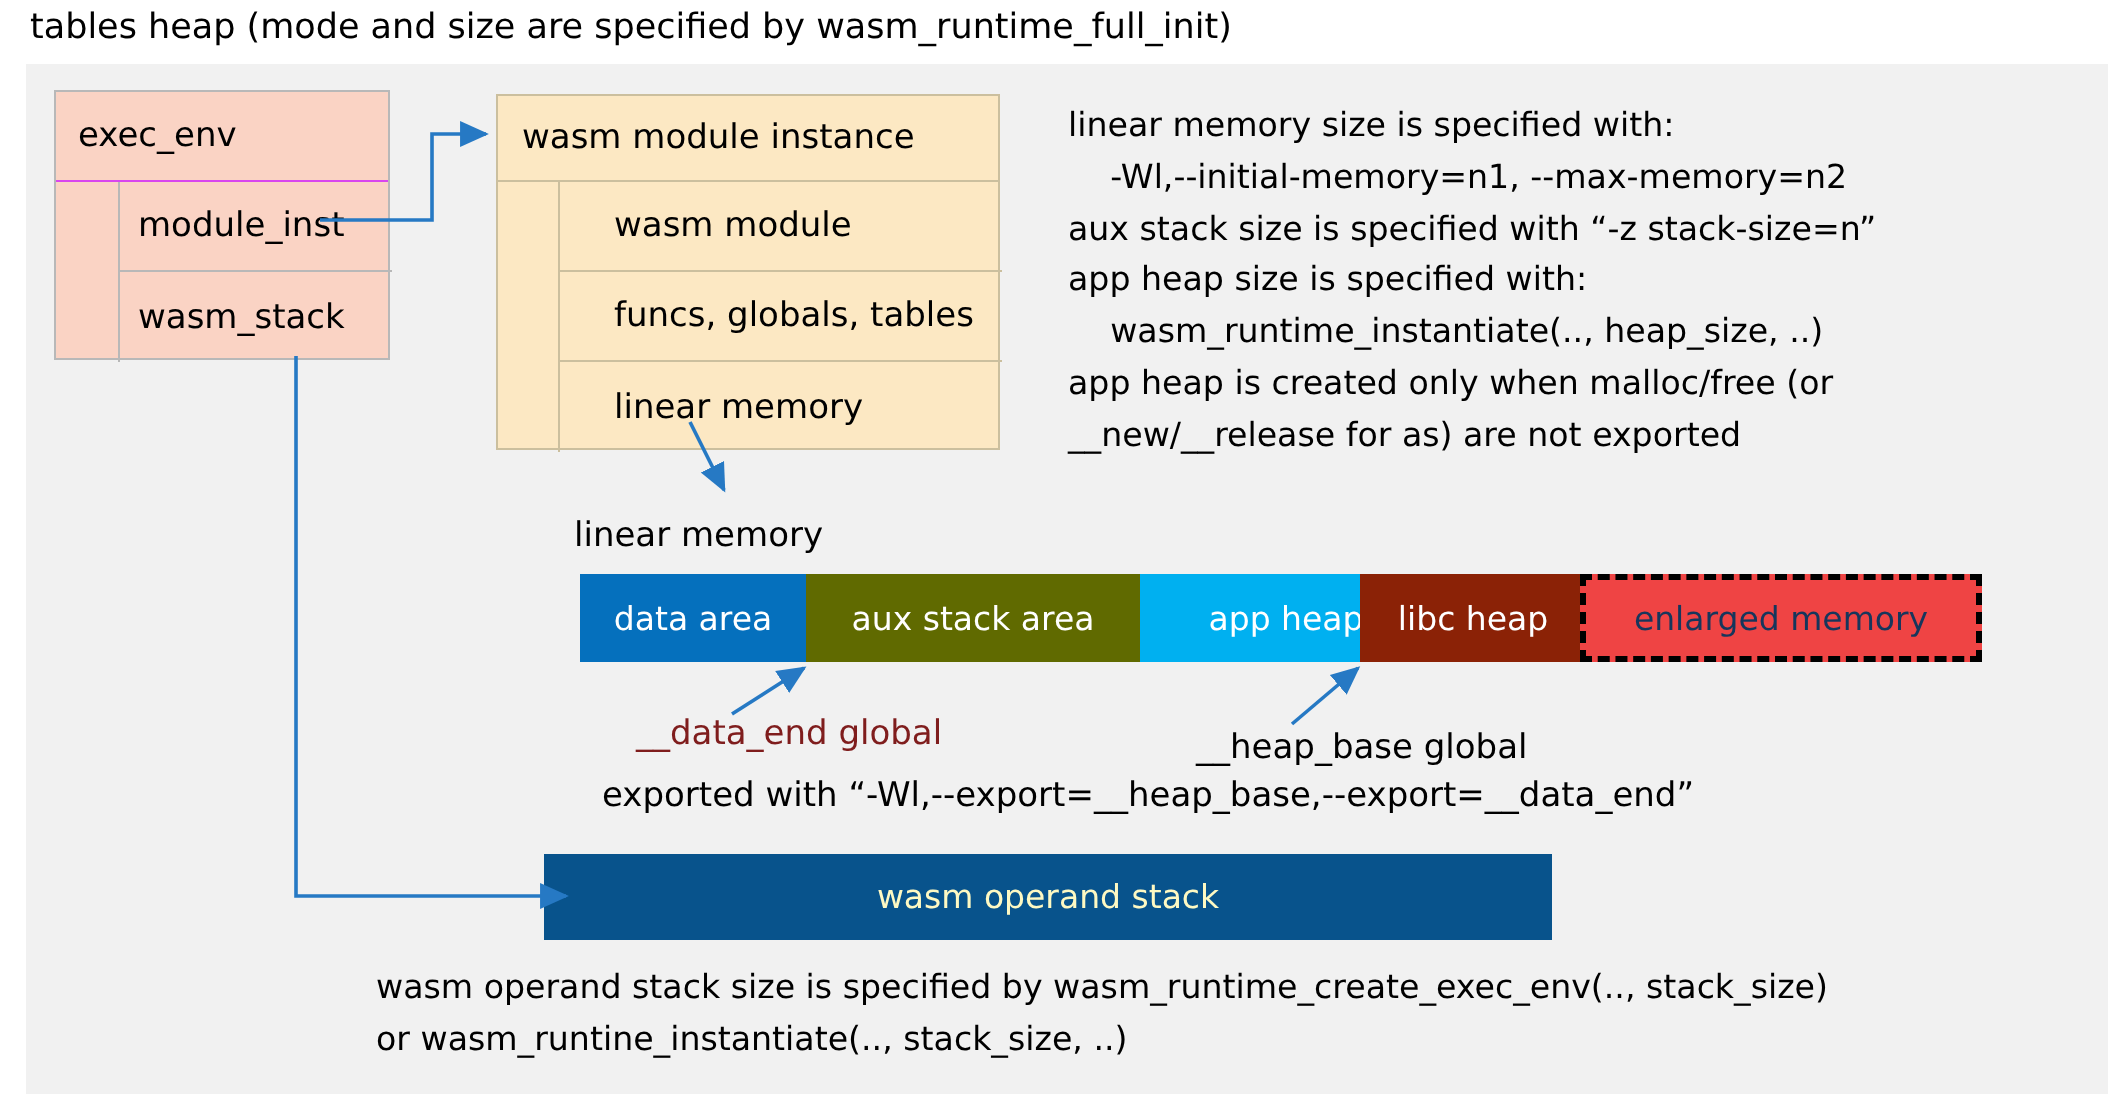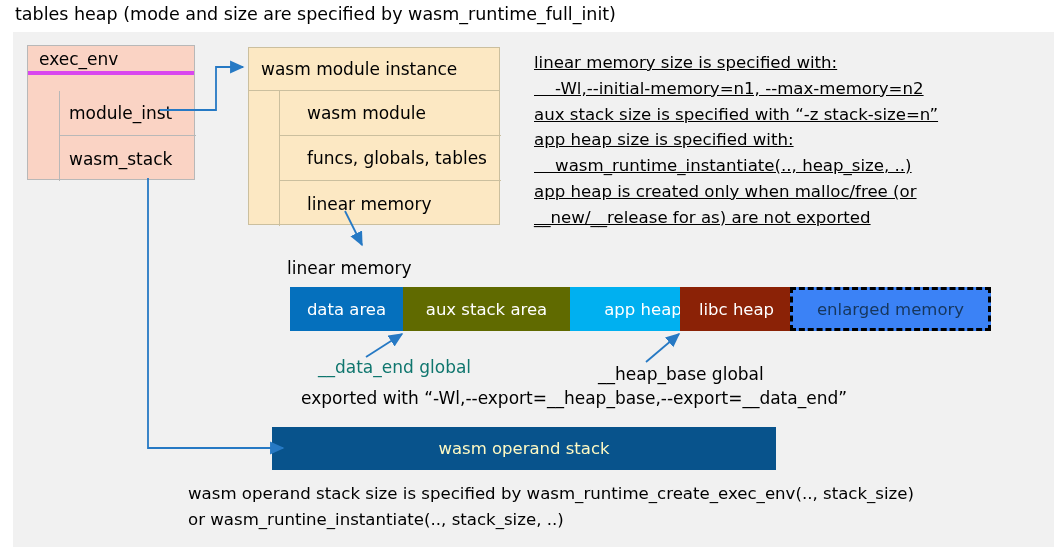--- a/index.html
+++ b/index.html
@@ -22,22 +22,22 @@
     font-size:17.5px;color:#000;white-space:nowrap;
     font-family:"DejaVu Sans","Liberation Sans",sans-serif;
   }
 
   
   .execenv{
     position:absolute;left:27px;top:45px;width:168px;height:135px;
     background:#fad3c4;border:1px solid #b8b8b8;box-sizing:border-box;
   }
   .execenv-hdr{
-    position:absolute;left:0;top:0;width:100%;height:29px;
-    box-sizing:border-box;border-bottom:4px solid #d946ef;
+    position:absolute;left:0;top:0;width:100%;height:45px;
+    box-sizing:border-box;border-bottom:1px solid #d946ef;
     display:flex;align-items:center;padding-left:11px;
     font-size:17px;color:#000;
   }
   .execenv-row{
     position:absolute;left:31px;width:137px;height:45px;
     box-sizing:border-box;border-left:1px solid #b8b8b8;
     display:flex;align-items:center;padding-left:9px;
     font-size:17px;color:#000;
   }
   .execenv-row.r1{top:45px;border-bottom:1px solid #b8b8b8;}
@@ -60,45 +60,45 @@
     display:flex;align-items:center;padding-left:27px;
     font-size:17px;color:#000;
   }
   .wmi-row.r1{top:43px;border-bottom:1px solid #cbbf9e;}
   .wmi-row.r2{top:88px;border-bottom:1px solid #cbbf9e;}
   .wmi-row.r3{top:133px;}
 
   
   .note-right{
     position:absolute;left:534px;top:50px;width:500px;
-    font-size:16.6px;line-height:25.8px;color:#000;white-space:pre;text-decoration:underline;
+    font-size:16.6px;line-height:25.8px;color:#000;white-space:pre;
   }
 
   
   .lm-label{
     position:absolute;left:287px;top:258px;
     font-size:17px;color:#000;
   }
   .membar{
     position:absolute;left:290px;top:287px;height:44px;
   }
   .seg{
     position:absolute;top:0;height:44px;
     display:flex;align-items:center;justify-content:center;
     font-size:16.5px;color:#ffffff;box-sizing:border-box;
     white-space:nowrap;
   }
   .seg.enlarged{
-    background:#3b82f6;color:#16365c;
+    background:#ef4444;color:#16365c;
     border:3px dashed #000000;
   }
 
   
   .cap-dataend{
-    position:absolute;left:318px;top:357px;font-size:17px;color:#0f766e;white-space:nowrap;
+    position:absolute;left:318px;top:357px;font-size:17px;color:#7f1d1d;white-space:nowrap;
   }
   .cap-heapbase{
     position:absolute;left:598px;top:364px;font-size:17px;color:#000;white-space:nowrap;
   }
   .cap-export{
     position:absolute;left:301px;top:388px;font-size:17px;color:#000;white-space:nowrap;
   }
 
   
   .opstack{

